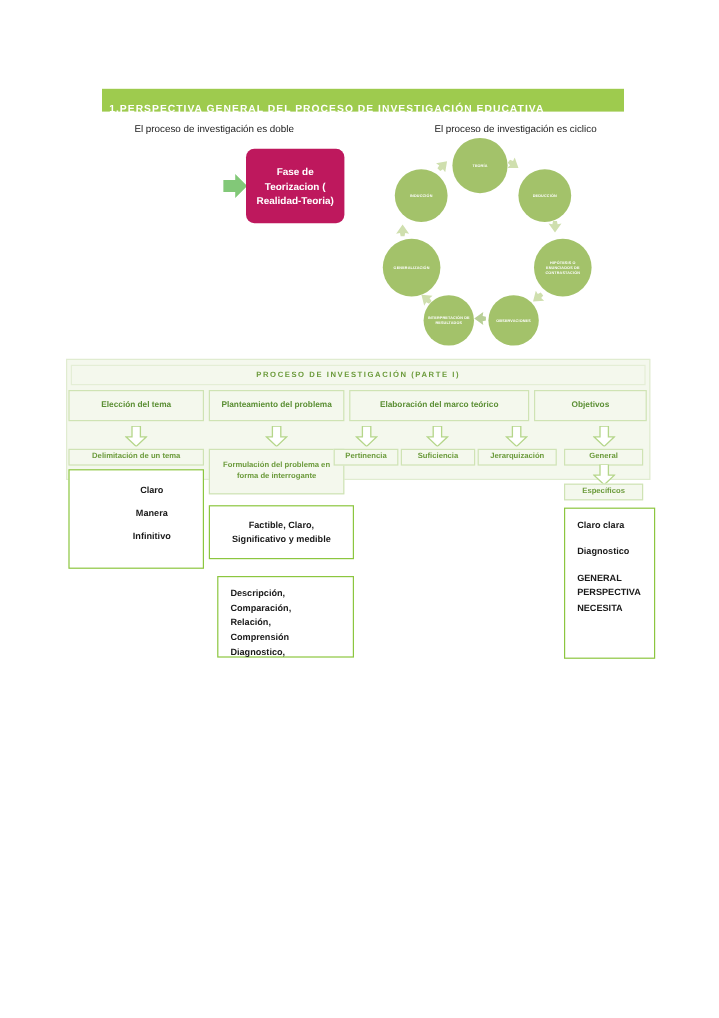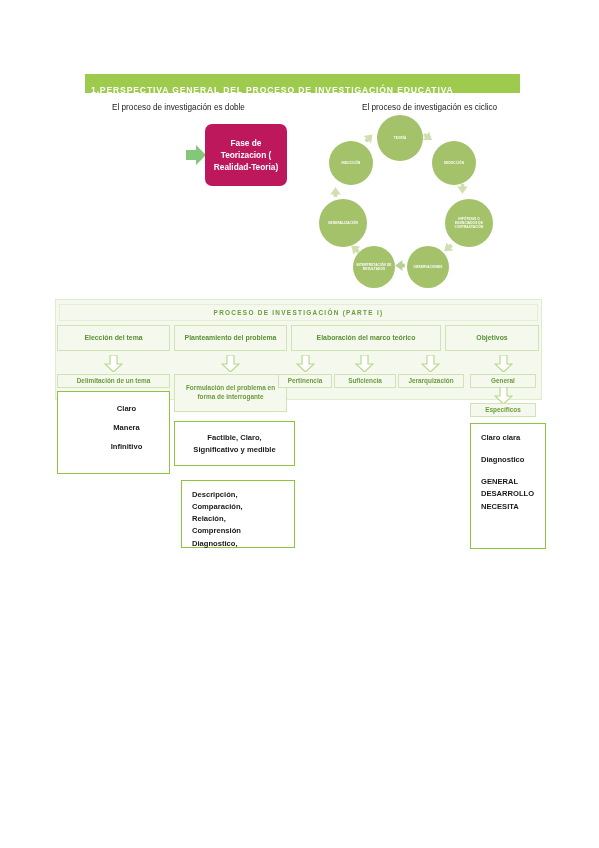--- a/index.html
+++ b/index.html
@@ -333,17 +333,17 @@
     <div>Comprensión</div>
     <div>Diagnostico,</div>
   </div>
 
   <div class="detail d-manera">
     <div>Claro clara</div>
     <div class="spacer"></div>
     <div>Diagnostico</div>
     <div class="spacer"></div>
     <div>GENERAL</div>
-    <div>DESARROLLO</div>
+    <div>PERSPECTIVA</div>
     <div>NECESITA</div>
   </div>
 
 </div>
 
 </body></html>

